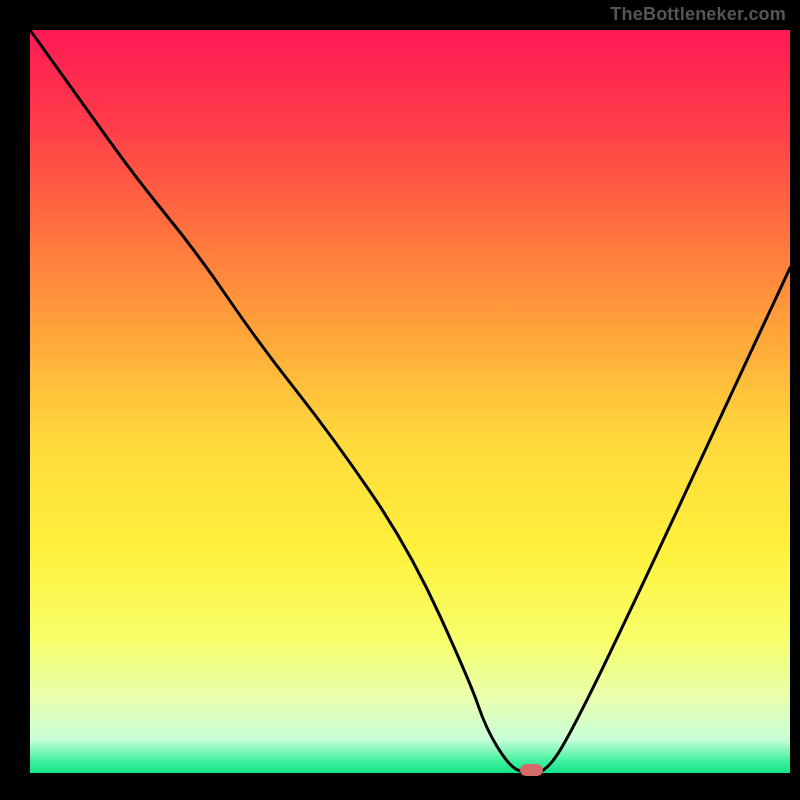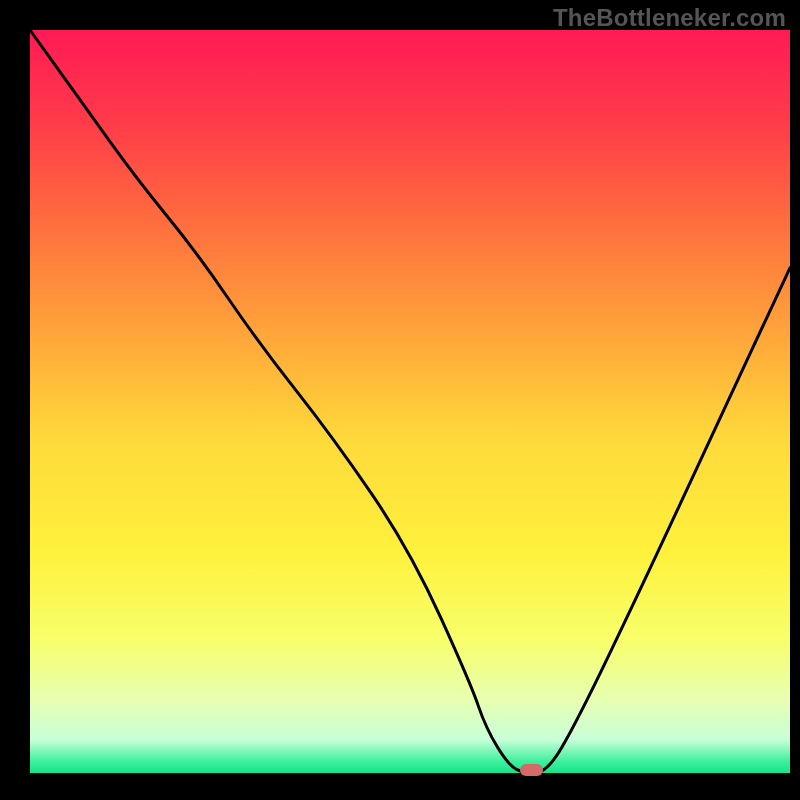--- a/index.html
+++ b/index.html
@@ -14,21 +14,21 @@
   .stage {
     position: relative;
     width: 800px;
     height: 800px;
     background: #000;
   }
   .watermark {
     position: absolute;
     top: 4px;
     right: 14px;
-    font-size: 24px;
+    font-size: 18px;
     font-weight: 600;
     color: #555;
     letter-spacing: 0.2px;
     user-select: none;
   }
   svg.plot {
     position: absolute;
     left: 0;
     top: 0;
   }

